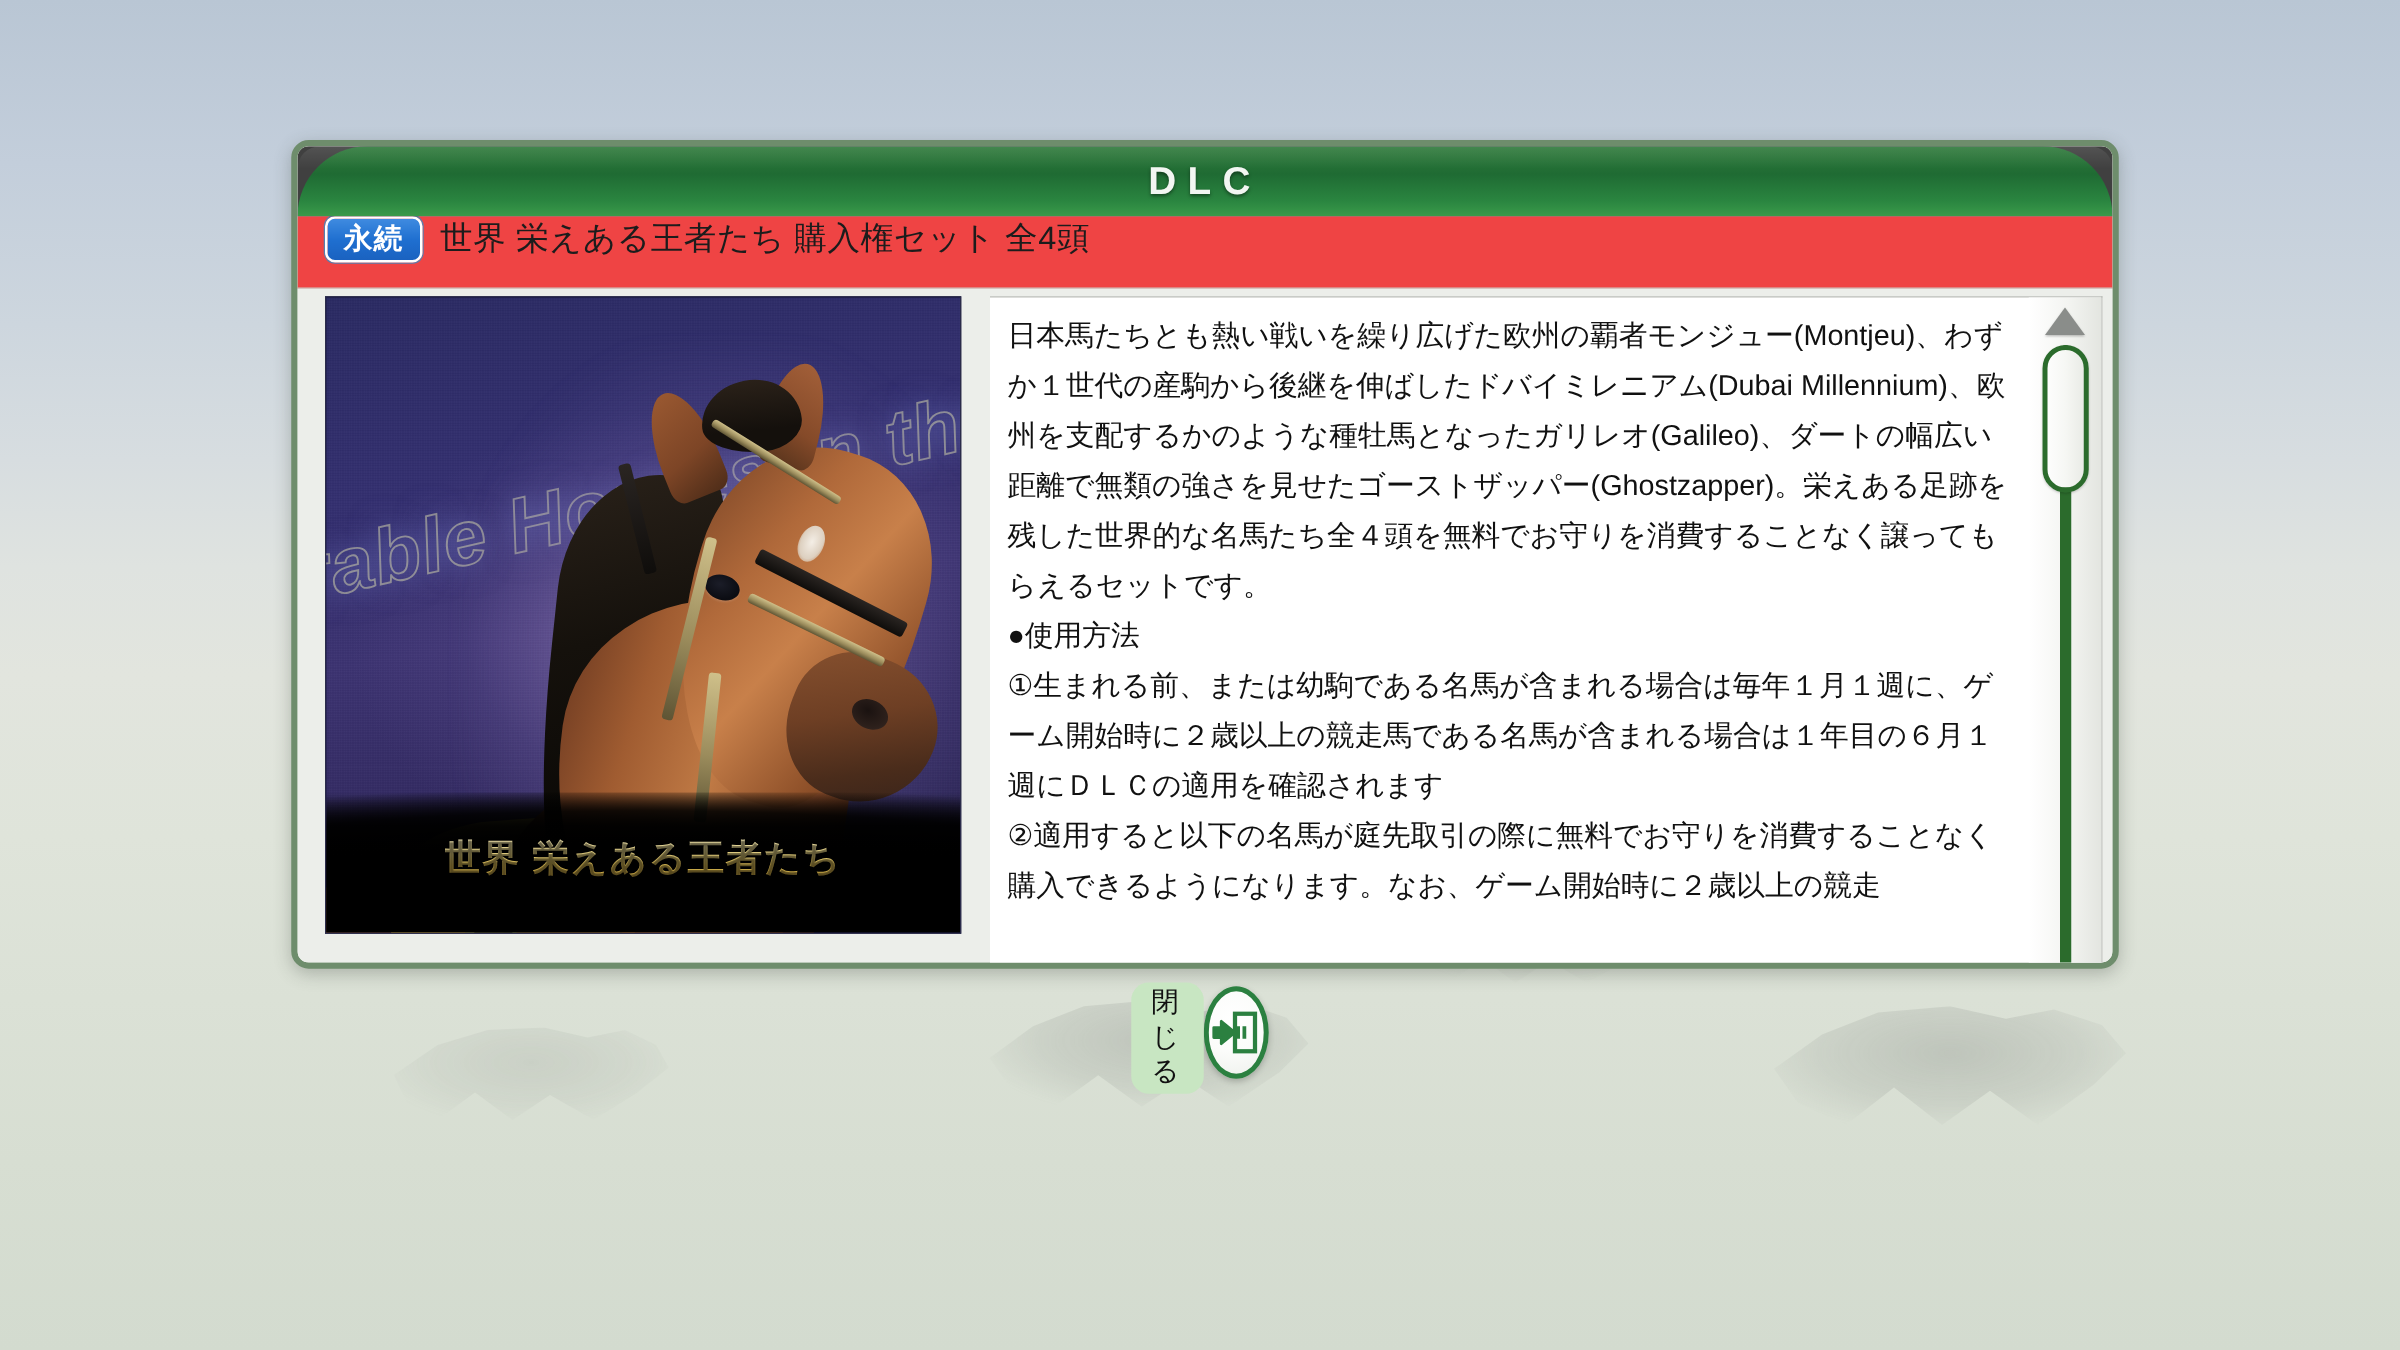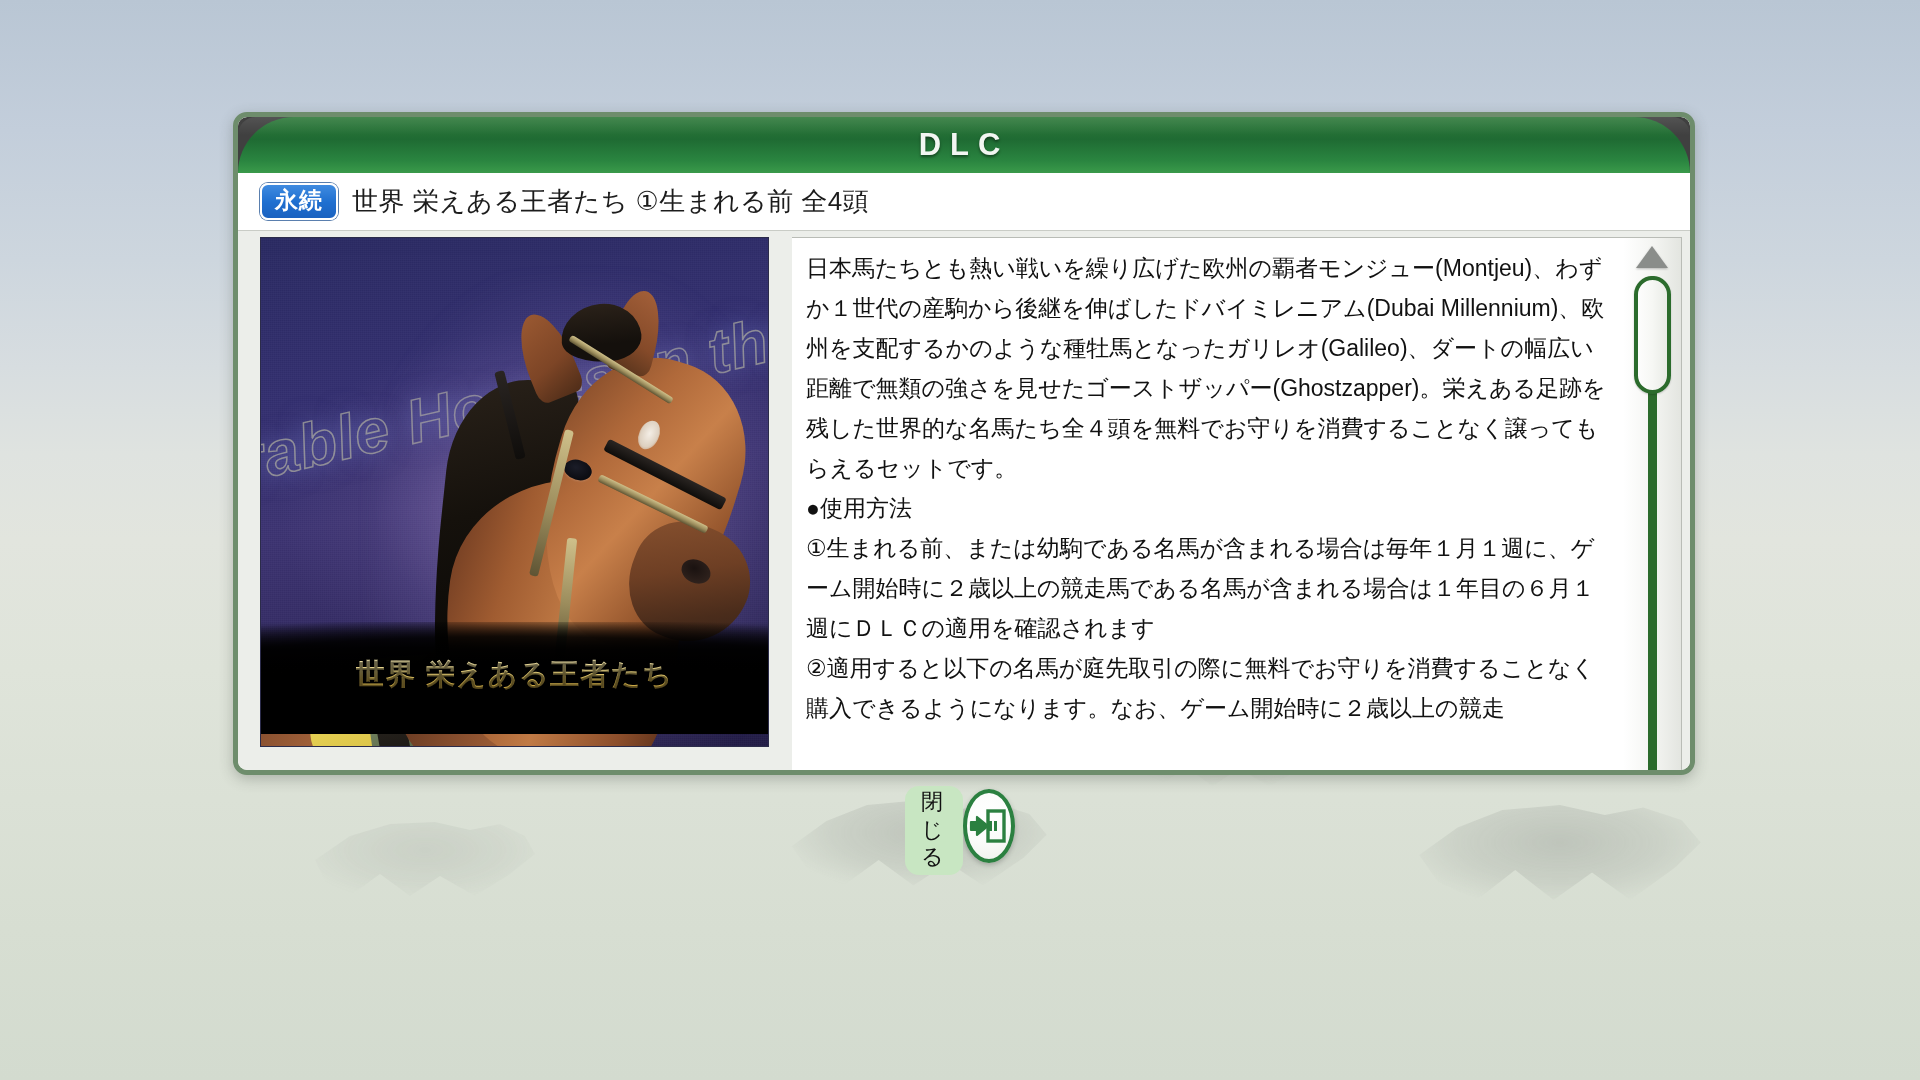--- a/index.html
+++ b/index.html
@@ -104,24 +104,24 @@
     font-size: 31px;
     font-weight: bold;
     letter-spacing: 9px;
     text-shadow: 0 2px 3px rgba(0,0,0,0.45);
   }
 
   
   .subhead {
     flex: 0 0 58px;
     display: flex;
-    align-items: center;
+    align-items: flex-start;
     gap: 14px;
     padding: 0 20px 0 22px;
-    background: #ffffff;
+    background: #ef4444;
     border-bottom: 1px solid #c9ccc6;
   }
   .badge {
     flex: 0 0 auto;
     background: linear-gradient(180deg, #3f8be0 0%, #1f6fd0 52%, #1a62c0 100%);
     border: 2px solid #ffffff;
     box-shadow: 0 0 0 1px #5a7fae;
     border-radius: 8px;
     color: #fff;
     font-size: 23px;
@@ -286,21 +286,21 @@
   .bridle .strap {
     position: absolute;
     background: linear-gradient(180deg, #cfc08a 0%, #9b8c5c 55%, #5e5434 100%);
     border-radius: 3px;
   }
   .bridle .dark {
     background: linear-gradient(180deg, #2a2522 0%, #0f0d0b 100%);
   }
   .thumb .caption {
     position: absolute;
-    left: 0; right: 0; bottom: 12px;
+    left: 0; right: 0; bottom: 0;
     height: 112px;
     background:
       radial-gradient(ellipse 120% 90% at 50% 85%, #000 55%, rgba(0,0,0,0.82) 80%, rgba(0,0,0,0.0) 100%),
       linear-gradient(180deg, rgba(0,0,0,0.0) 0%, rgba(0,0,0,0.86) 24%, #000 46%, #000 100%);
     display: flex;
     flex-direction: column;
     align-items: center;
     justify-content: center;
     gap: 2px;
     padding-bottom: 6px;
@@ -438,21 +438,21 @@
 
 <div class="dialog">
 
   <div class="titlebar">
     <div class="cap"></div>
     <div class="title">DLC</div>
   </div>
 
   <div class="subhead">
     <span class="badge">永続</span>
-    <span class="item-title">世界 栄えある王者たち ①生まれる前 全4頭</span>
+    <span class="item-title">世界 栄えある王者たち 購入権セット 全4頭</span>
   </div>
 
   <div class="body">
 
     <div class="thumb">
       <div class="sky"></div>
       <div class="noise"></div>
       <div class="ghost-text">urable Horses in the W</div>
 
       <div class="horse-art">

